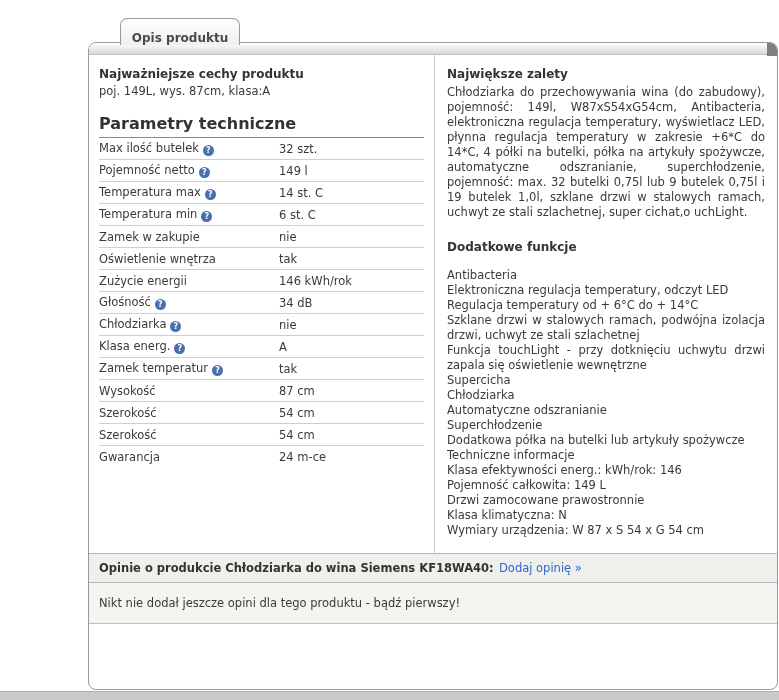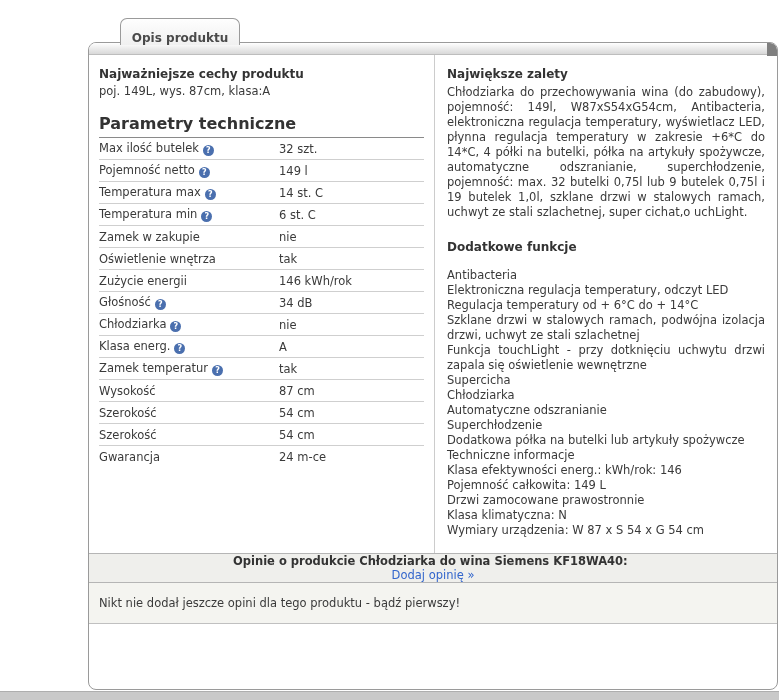--- a/index.html
+++ b/index.html
@@ -52,21 +52,21 @@
     cursor:pointer;
   }
   .adv-title{font-weight:bold;font-size:12px;color:#333;margin:2px 0 4px;}
   .adv-text{text-align:justify;line-height:15px;margin:0;}
   .func-title{font-weight:bold;font-size:12px;color:#333;margin:20px 0 14px;}
   .func-list div{text-align:justify;line-height:15px;}
   
   .reviews-header{
     border-top:1px solid #b5b5b5;border-bottom:1px solid #b5b5b5;
     background:#efefec;height:30px;box-sizing:border-box;
-    display:flex;align-items:center;padding:0 10px;flex-direction:column;
+    display:flex;align-items:center;padding:0 10px;
   }
   .reviews-heading{font-weight:bold;color:#333;width:400px;}
   .add-review-link{color:#3366cc;text-decoration:none;cursor:pointer;}
   .reviews-info{
     background:#f4f4f0;border-bottom:1px solid #c0c0c0;
     padding:12px 10px;line-height:16px;
   }
   
   .bottom-band{
     position:absolute;left:0;bottom:0;width:779px;height:8px;

